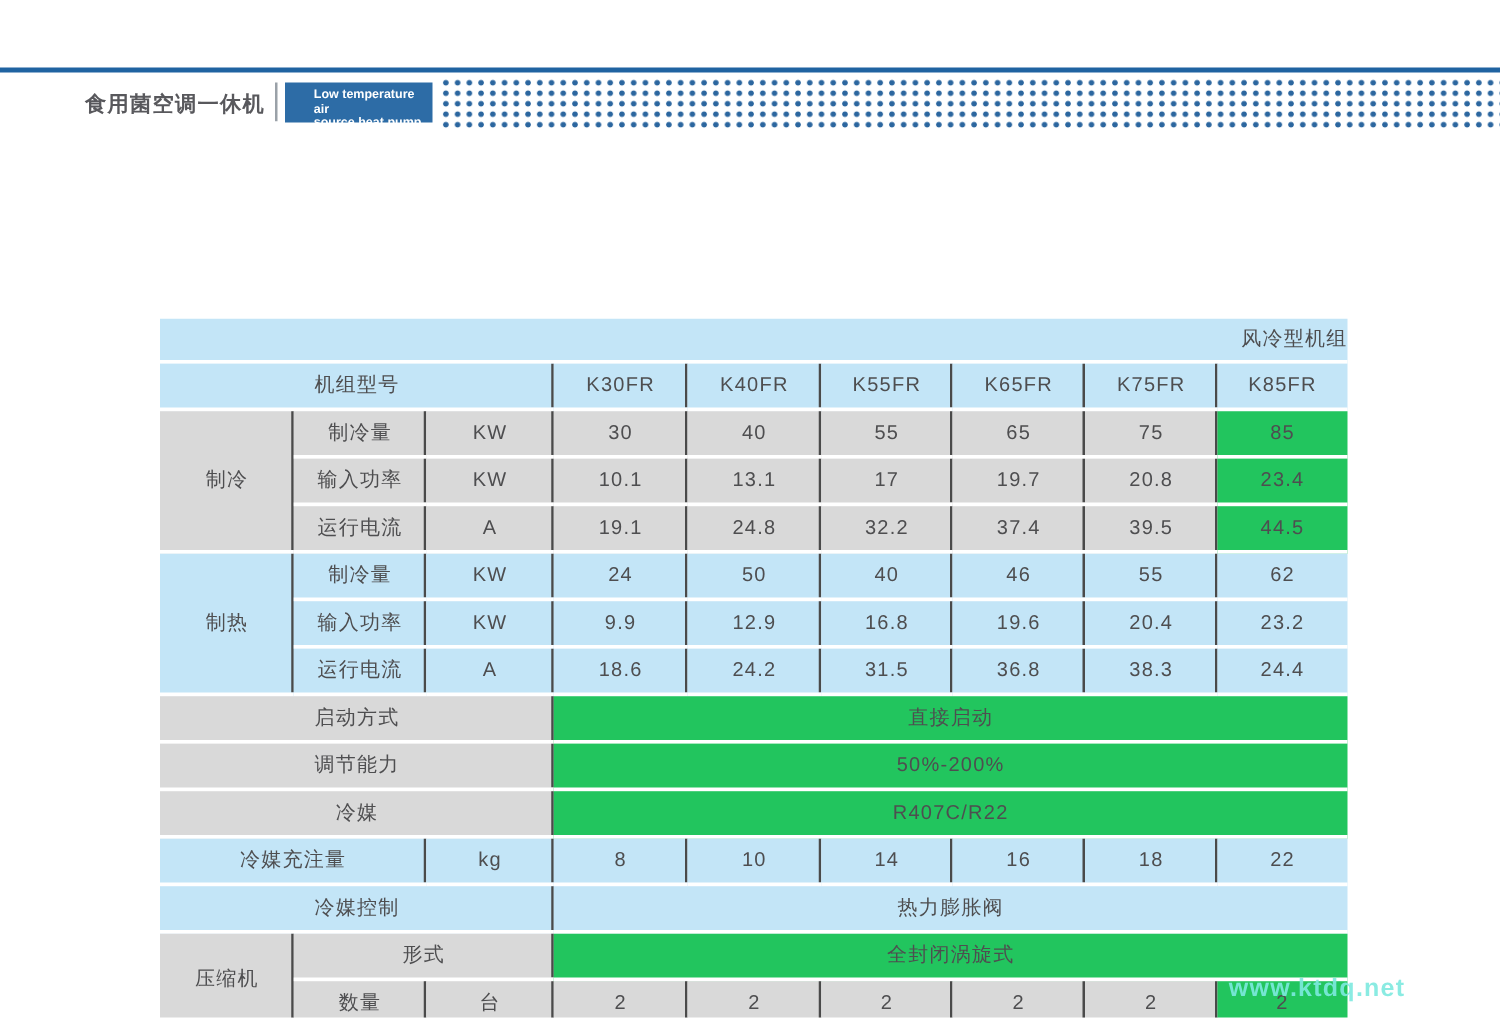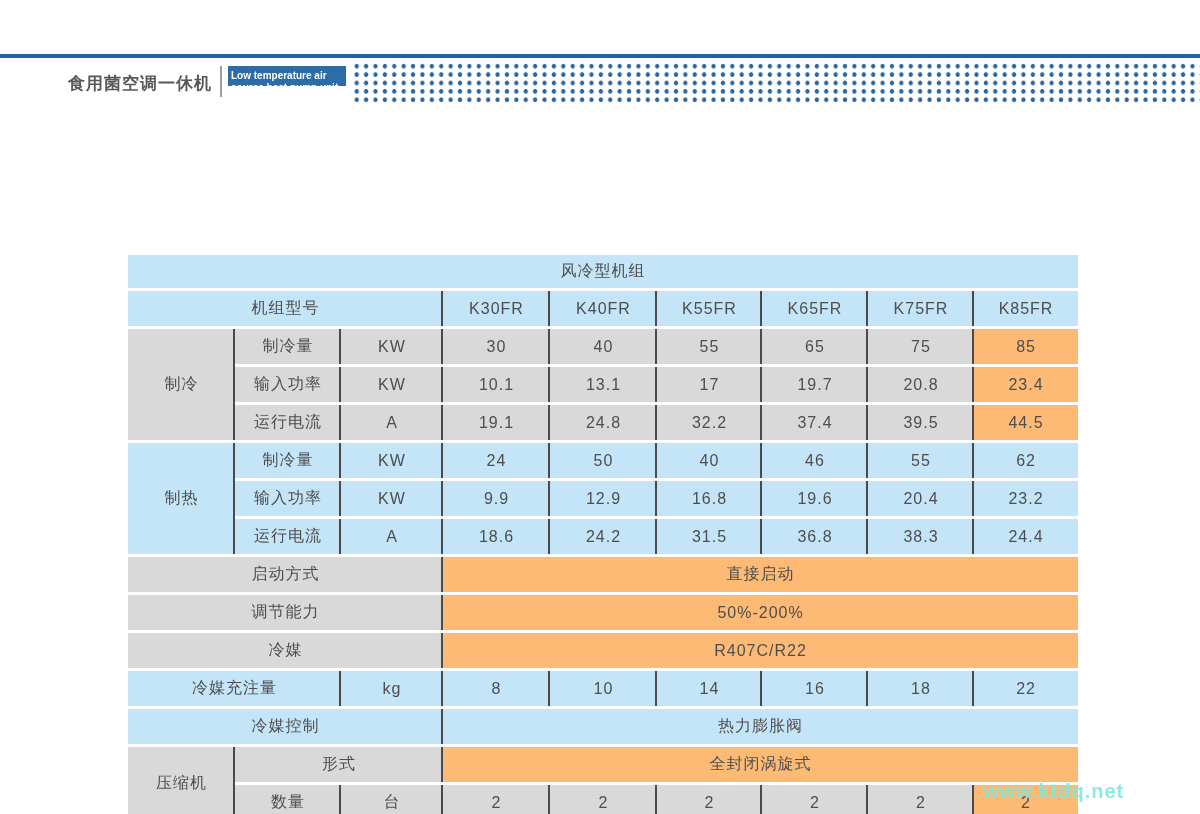--- a/index.html
+++ b/index.html
@@ -22,24 +22,24 @@
     width: 150px; height: 28px;
     font-size: 17px; font-weight: bold; color: #58585c;
     line-height: 28px; letter-spacing: 1px; white-space: nowrap;
   }
   .header-divider {
     position: absolute; left: 220px; top: 66px;
     width: 2px; height: 31px; background: #9aa1a8;
   }
   .badge {
     position: absolute; left: 228px; top: 66px;
-    width: 118px; height: 20px;
+    width: 118px; height: 32px;
     background: #2d6ca6; color: #ffffff;
     font-size: 10px; font-weight: bold; line-height: 11.5px;
-    padding: 4px 0 0 3px;
+    padding: 4px 0 0 23px;
   }
   .dots {
     position: absolute; left: 352px; top: 62px;
     width: 848px; height: 42px;
     background-image: radial-gradient(circle, #2b669f 1.9px, rgba(43,102,159,0.35) 2.3px, transparent 2.6px);
     background-size: 9.4px 8.4px;
     background-position: 0 0;
   }
 
   
@@ -56,23 +56,23 @@
     table-layout: fixed; width: 950px;
   }
   table.spec td {
     text-align: center; vertical-align: middle;
     font-size: 16px; color: #4e4e50;
     border-bottom: 3px solid #ffffff;
     height: 38px;
     overflow: hidden; white-space: nowrap;
     letter-spacing: 1px;
   }
-  table.spec tr.first td { height: 36px; }
+  table.spec tr.first td { height: 36px; text-align: right; }
   td.blue { background-color: #c3e5f7; }
-  td.gray { background-color: #fdba74; }
+  td.gray { background-color: #22c55e; }
   td.vl {
     background-image: linear-gradient(#4a4a4a, #4a4a4a);
     background-repeat: no-repeat;
     background-position: right top;
     background-size: 2px 100%;
   }
   td.vl.blue { background-color: #c3e5f7; }
   td.vl.gray { background-color: #d9d9d9; }
 
   

